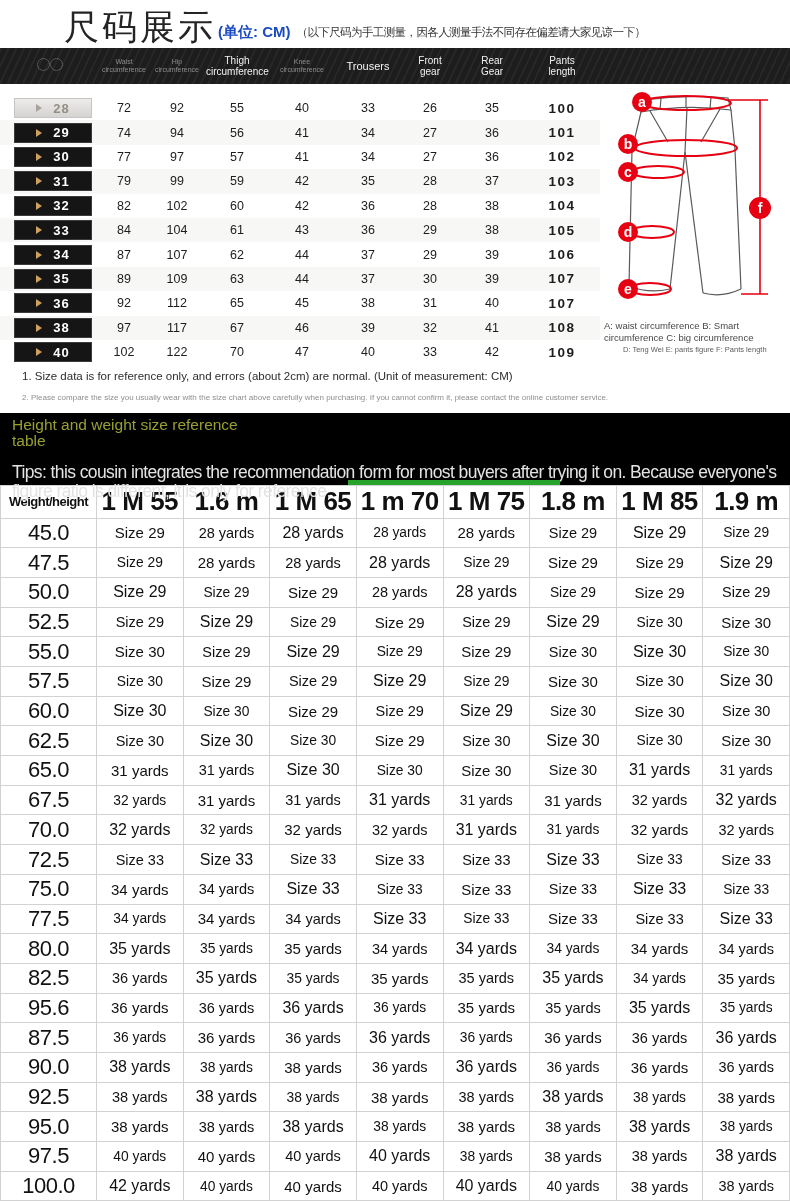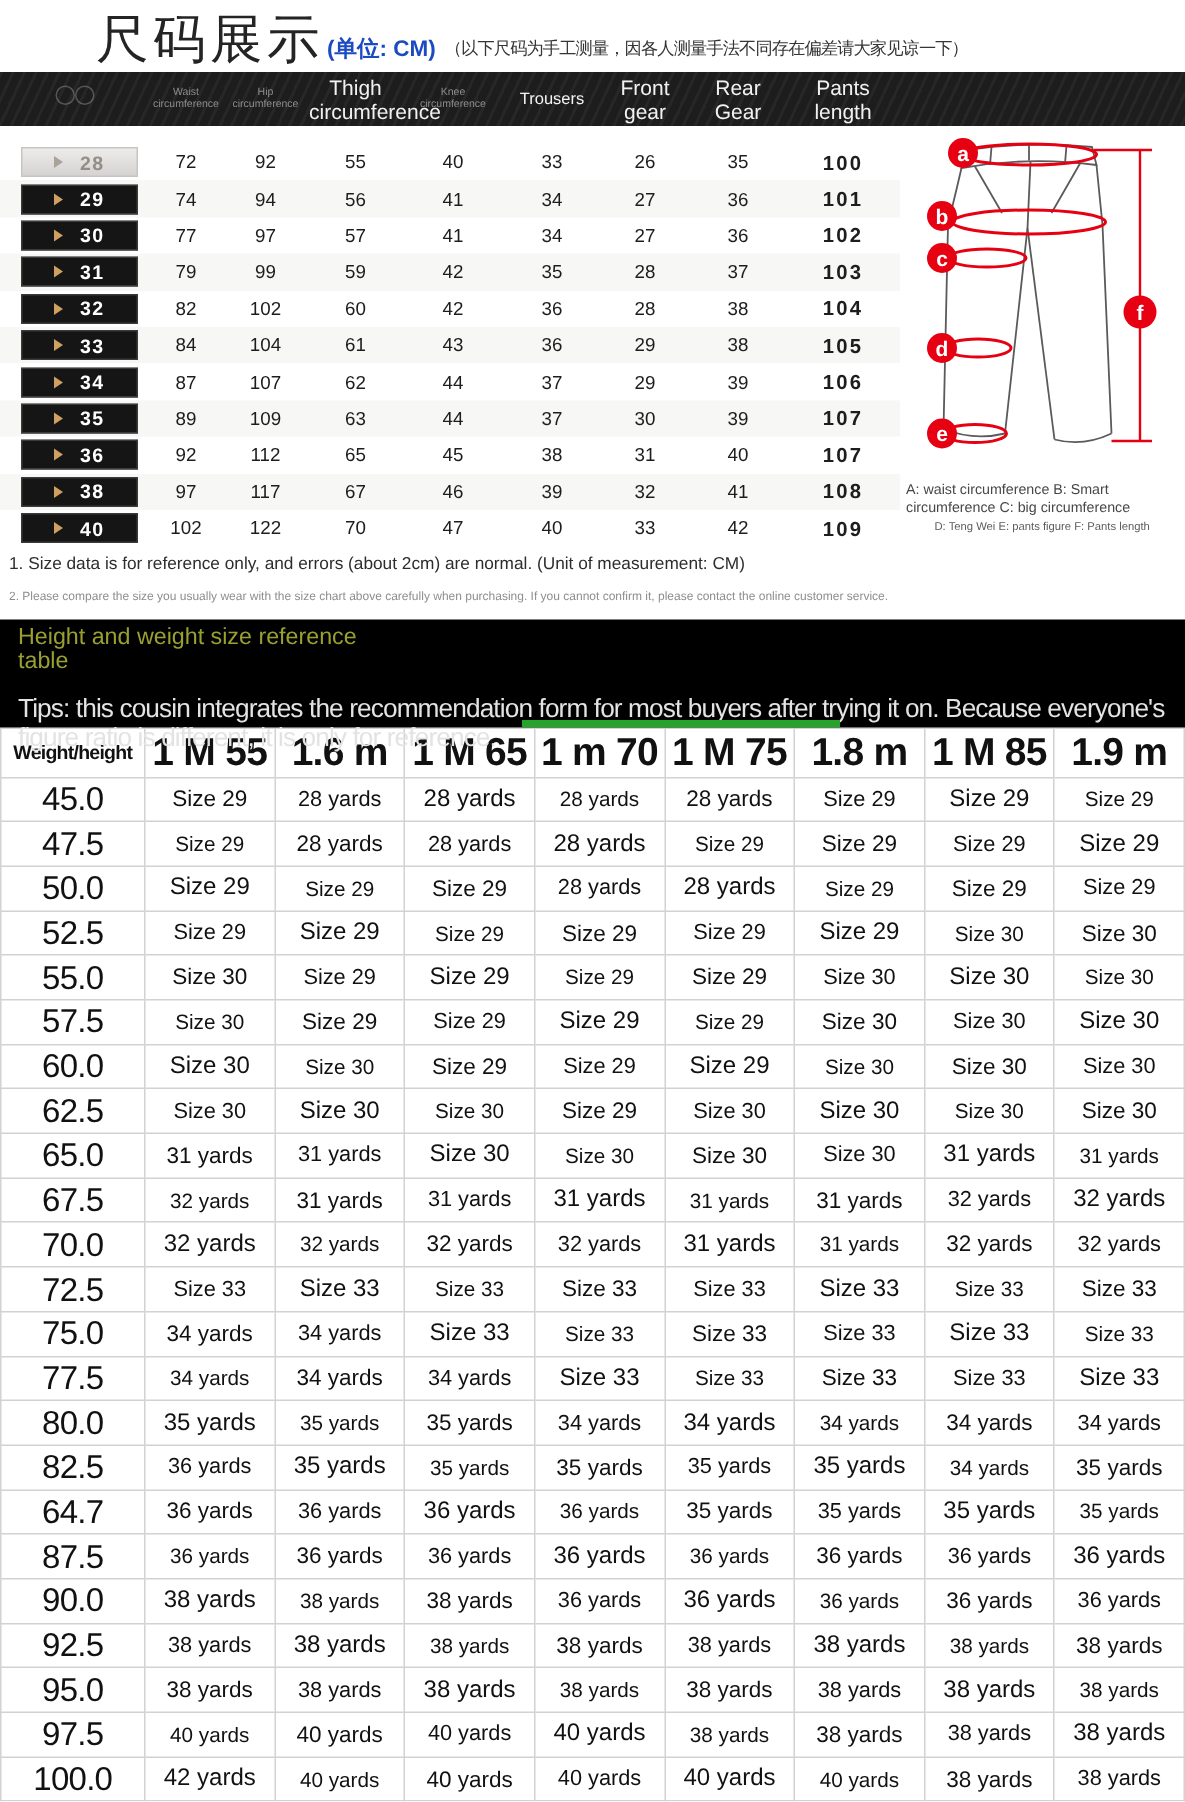--- a/index.html
+++ b/index.html
@@ -14,21 +14,21 @@
   .hdr-note{font-size:11.5px;color:#353535;margin-left:6px;padding-bottom:4px;letter-spacing:-0.6px;}
 
   
   .columns-bar{margin-top:4px;height:36px;background:#1d1d1d;
       background-image:repeating-linear-gradient(115deg,rgba(255,255,255,.045) 0 2px,transparent 2px 7px);
       display:grid;grid-template-columns:100px 48px 58px 62px 68px 64px 60px 64px 76px 1fr;
       align-items:center;}
   .bar-cell{text-align:center;line-height:1.15;}
   .bar-cell span{display:block;}
   .bar-cell.dim{color:#8d8d8d;font-size:7px;}
-  .bar-cell.bright{color:#f1f1f1;font-size:14px;}
+  .bar-cell.bright{color:#f1f1f1;font-size:10px;}
   .bar-cell.large{color:#f3f3f3;font-size:11px;}
   .size-col-mark{display:flex;gap:14px;justify-content:center;opacity:.4;}
   .size-col-mark i{width:11px;height:11px;border:1.5px solid #aaa;border-radius:50%;display:inline-block;}
 
   
   .content{position:relative;height:270px;margin-top:12px;}
   .size-rows{position:absolute;left:0;top:0;width:600px;}
   .s-row{display:grid;grid-template-columns:100px 48px 58px 62px 68px 64px 60px 64px 76px;
          align-items:center;height:24.4px;}
   .s-row:nth-child(even){background:#f7f7f6;}
@@ -41,21 +41,21 @@
   .size-label{color:#fff;font-weight:700;font-size:13px;letter-spacing:1px;}
   .size-btn.muted{background:linear-gradient(#eeedeb,#d3d2d0);box-shadow:inset 0 0 0 1px #c6c5c3;}
   .size-btn.muted .tri{border-left-color:#a9a399;}
   .size-btn.muted .size-label{color:#948f86;}
 
   .diagram{position:absolute;right:2px;top:-6px;width:184px;}
   .caption{font-size:9.5px;color:#484848;line-height:1.3;margin:2px 0 0 0;width:172px;}
   .caption-small{font-size:7.5px;color:#5c5c5c;margin-left:19px;width:172px;}
 
   
-  .notes{margin-top:4px;padding-left:6px;}
+  .notes{margin-top:4px;padding-left:22px;}
   .note1{font-size:11.5px;color:#2d2d2d;margin:0;}
   .note2{font-size:8px;color:#8e8e8e;margin:9px 0 0 0;width:650px;line-height:1.7;}
 
   
   .banner{position:relative;margin-top:8px;background:#000;height:72px;
           padding:4px 16px 0 12px;box-sizing:border-box;}
   .banner-title{color:#9aa02f;font-size:15.5px;line-height:1.05;max-width:250px;}
   .banner-tips{color:#e3e3e3;font-size:17.5px;line-height:1.08;margin-top:14px;
                letter-spacing:-0.6px;width:778px;}
   .green-accent{position:absolute;bottom:0;left:348px;width:212px;height:5px;background:#27a22b;}
@@ -522,21 +522,21 @@
           <td class="j3">36 yards</td>
           <td class="j2">35 yards</td>
           <td class="j1">35 yards</td>
           <td class="j0">35 yards</td>
           <td class="j3">35 yards</td>
           <td class="j2">35 yards</td>
           <td class="j1">34 yards</td>
           <td class="j0">35 yards</td>
         </tr>
         <tr>
-          <th>64.7</th>
+          <th>95.6</th>
           <td class="j0">36 yards</td>
           <td class="j3">36 yards</td>
           <td class="j2">36 yards</td>
           <td class="j1">36 yards</td>
           <td class="j0">35 yards</td>
           <td class="j3">35 yards</td>
           <td class="j2">35 yards</td>
           <td class="j1">35 yards</td>
         </tr>
         <tr>

